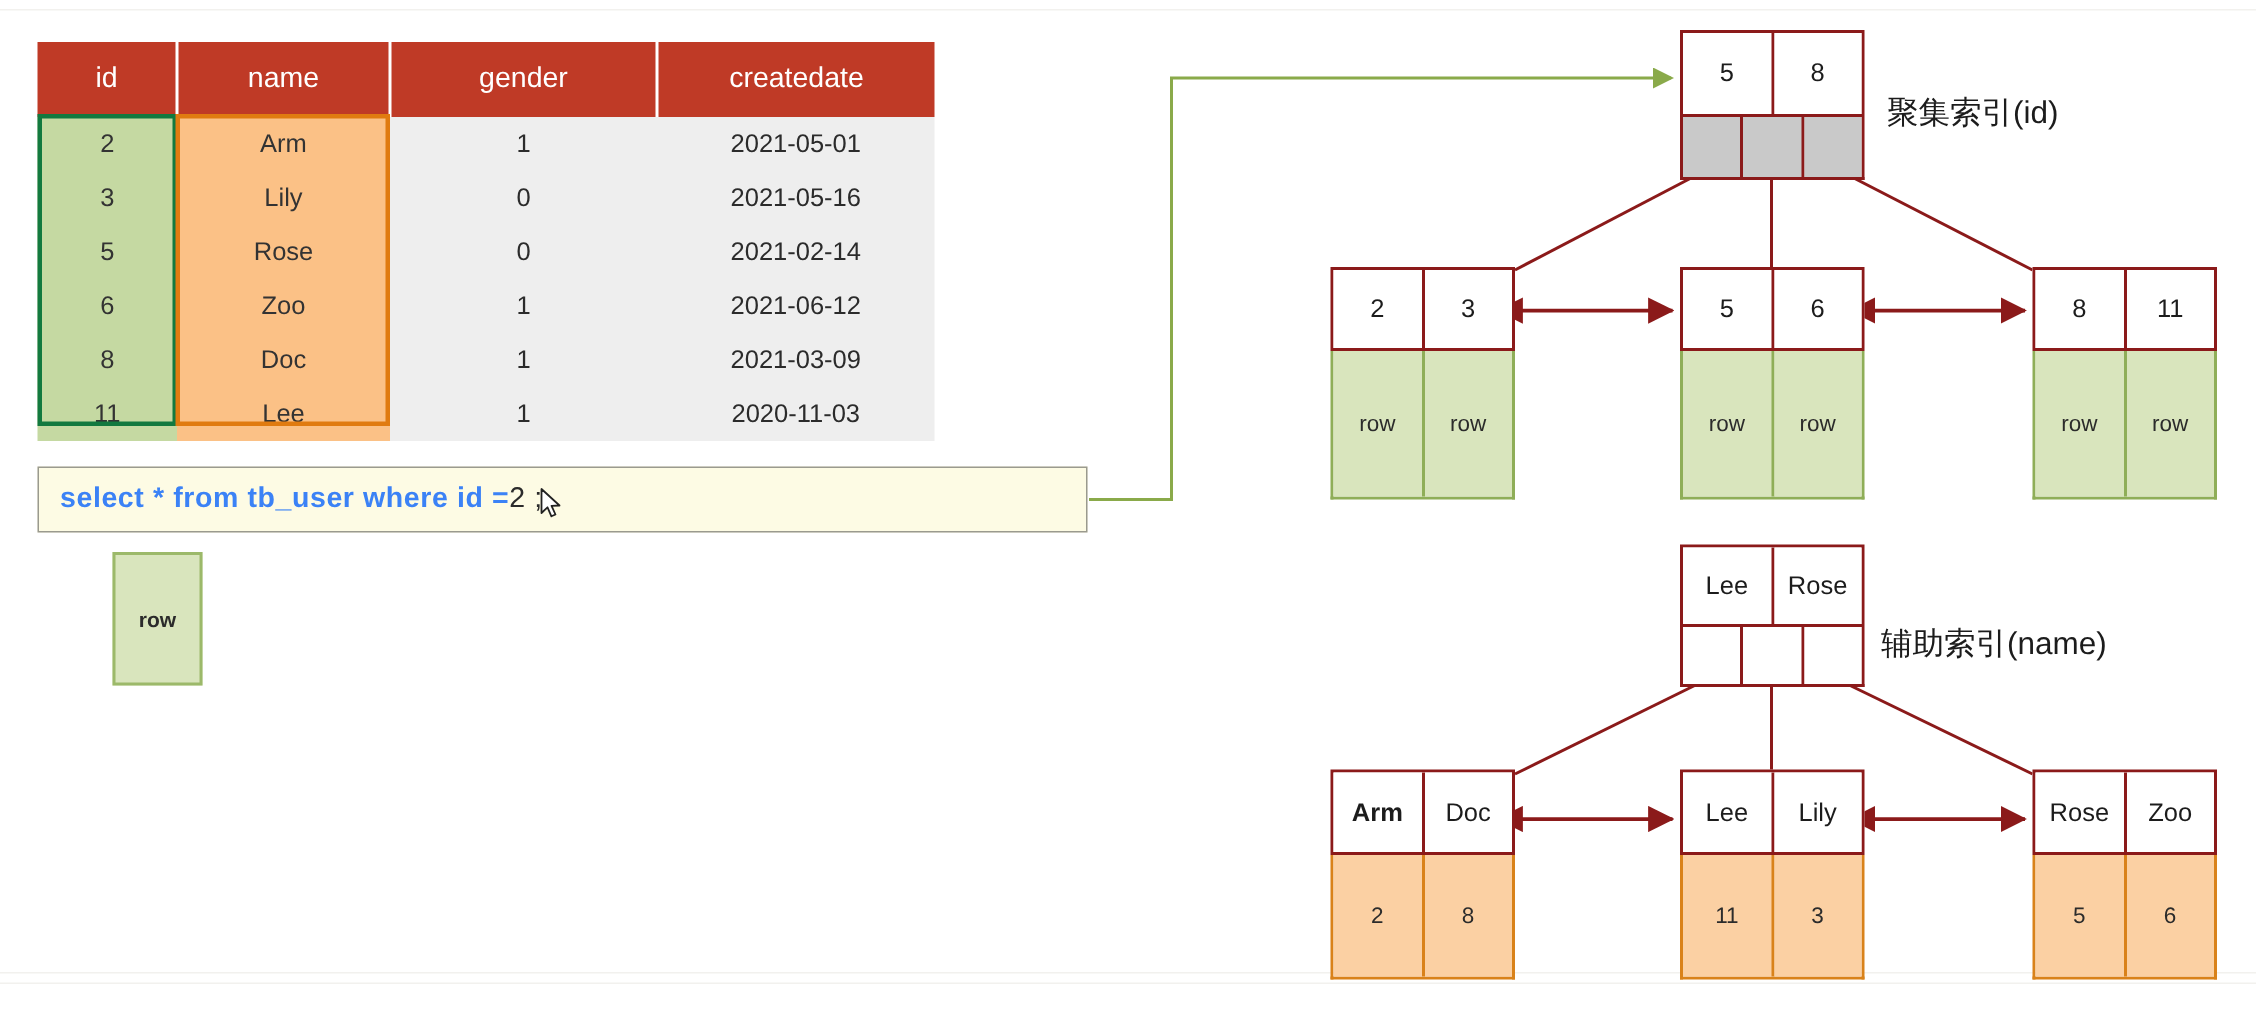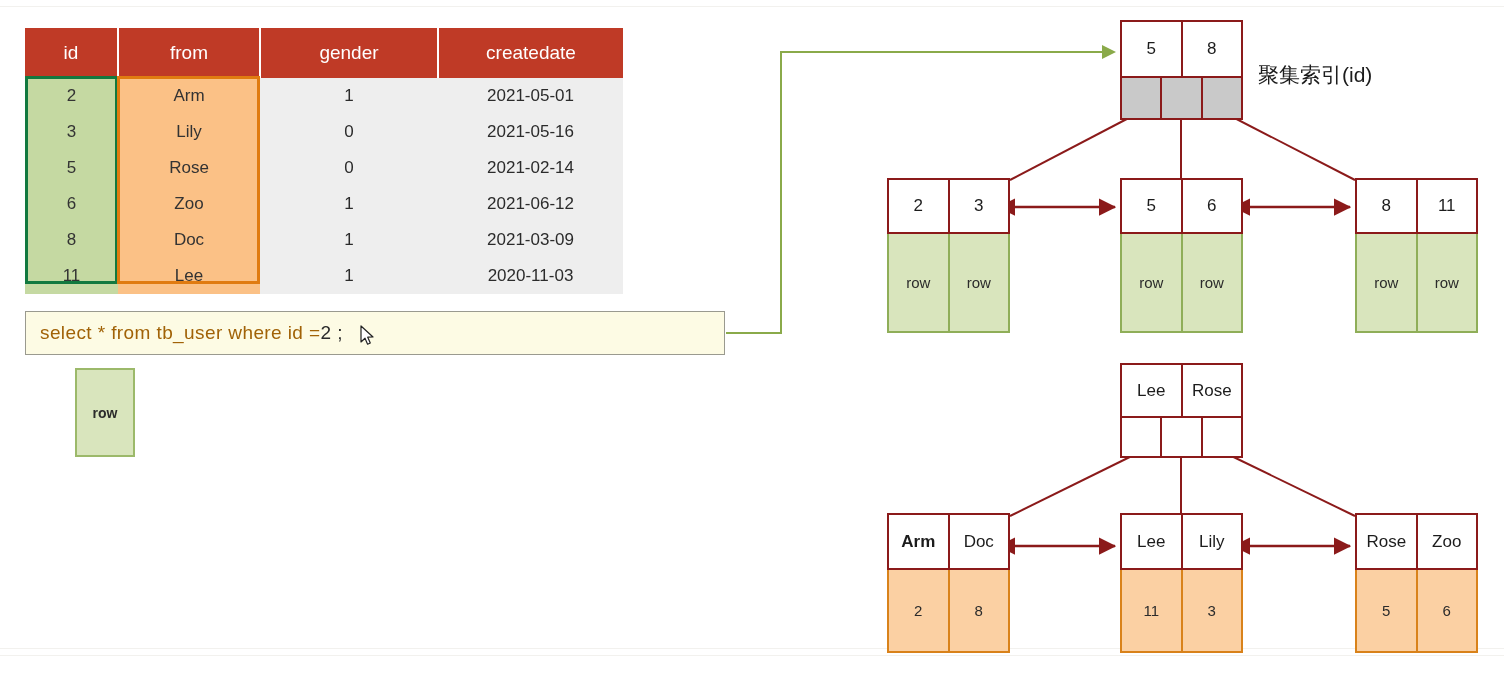--- a/index.html
+++ b/index.html
@@ -96,21 +96,21 @@
     background: #fdfbe4;
     border: 1px solid #9a9a8f;
     box-sizing: border-box;
     display: flex;
     align-items: center;
     padding-left: 14px;
     font-size: 19px;
     letter-spacing: .4px;
     white-space: pre;
   }
-  .sql-kw { color: #a16207; }
+  .sql-kw { color: #3b82f6; font-weight: bold; }
   .sql-lit { color: #2b2b2b; }
   #mouse-cursor {
     position: absolute;
     left: 360px;
     top: 325px;
     width: 16px;
     height: 22px;
   }
 
   
@@ -233,21 +233,21 @@
   <table id="data-table">
     <colgroup>
       <col style="width:93px">
       <col style="width:142px">
       <col style="width:178px">
       <col style="width:185px">
     </colgroup>
     <thead>
       <tr>
         <th>id</th>
-        <th>from</th>
+        <th>name</th>
         <th>gender</th>
         <th>createdate</th>
       </tr>
     </thead>
     <tbody id="table-body">
         <tr>
           <td class="col-id">2</td>
           <td class="col-name">Arm</td>
           <td class="col-gender">1</td>
           <td class="col-date">2021-05-01</td>
@@ -294,20 +294,21 @@
 
   <svg id="mouse-cursor" viewBox="0 0 16 22">
     <path d="M1,1 L1,17 L5,13.2 L7.6,19.2 L10.3,18 L7.7,12.2 L13,12 Z" fill="#ffffff" stroke="#222222" stroke-width="1.2" stroke-linejoin="round"></path>
   </svg>
 
   <div id="detached-row">
     <span>row</span>
   </div>
 
   <div class="index-label" id="clustered-caption" style="left:1258px; top:61px;">聚集索引(id)</div>
+  <div class="index-label" id="secondary-caption" style="left:1254px; top:415px;">辅助索引(name)</div>
 
   <svg id="connectors">
     <defs>
       <marker id="arrow-green" markerWidth="7" markerHeight="7" refX="6" refY="3.5" orient="auto" markerUnits="strokeWidth">
         <path d="M0,0 L7,3.5 L0,7 z" fill="#8aaa4a"></path>
       </marker>
       <marker id="arrow-red-end" markerWidth="7" markerHeight="7" refX="6.5" refY="3.5" orient="auto" markerUnits="strokeWidth">
         <path d="M0,0 L7,3.5 L0,7 z" fill="#8b1a1a"></path>
       </marker>
       <marker id="arrow-red-start" markerWidth="7" markerHeight="7" refX="0.5" refY="3.5" orient="auto-start-reverse" markerUnits="strokeWidth">

